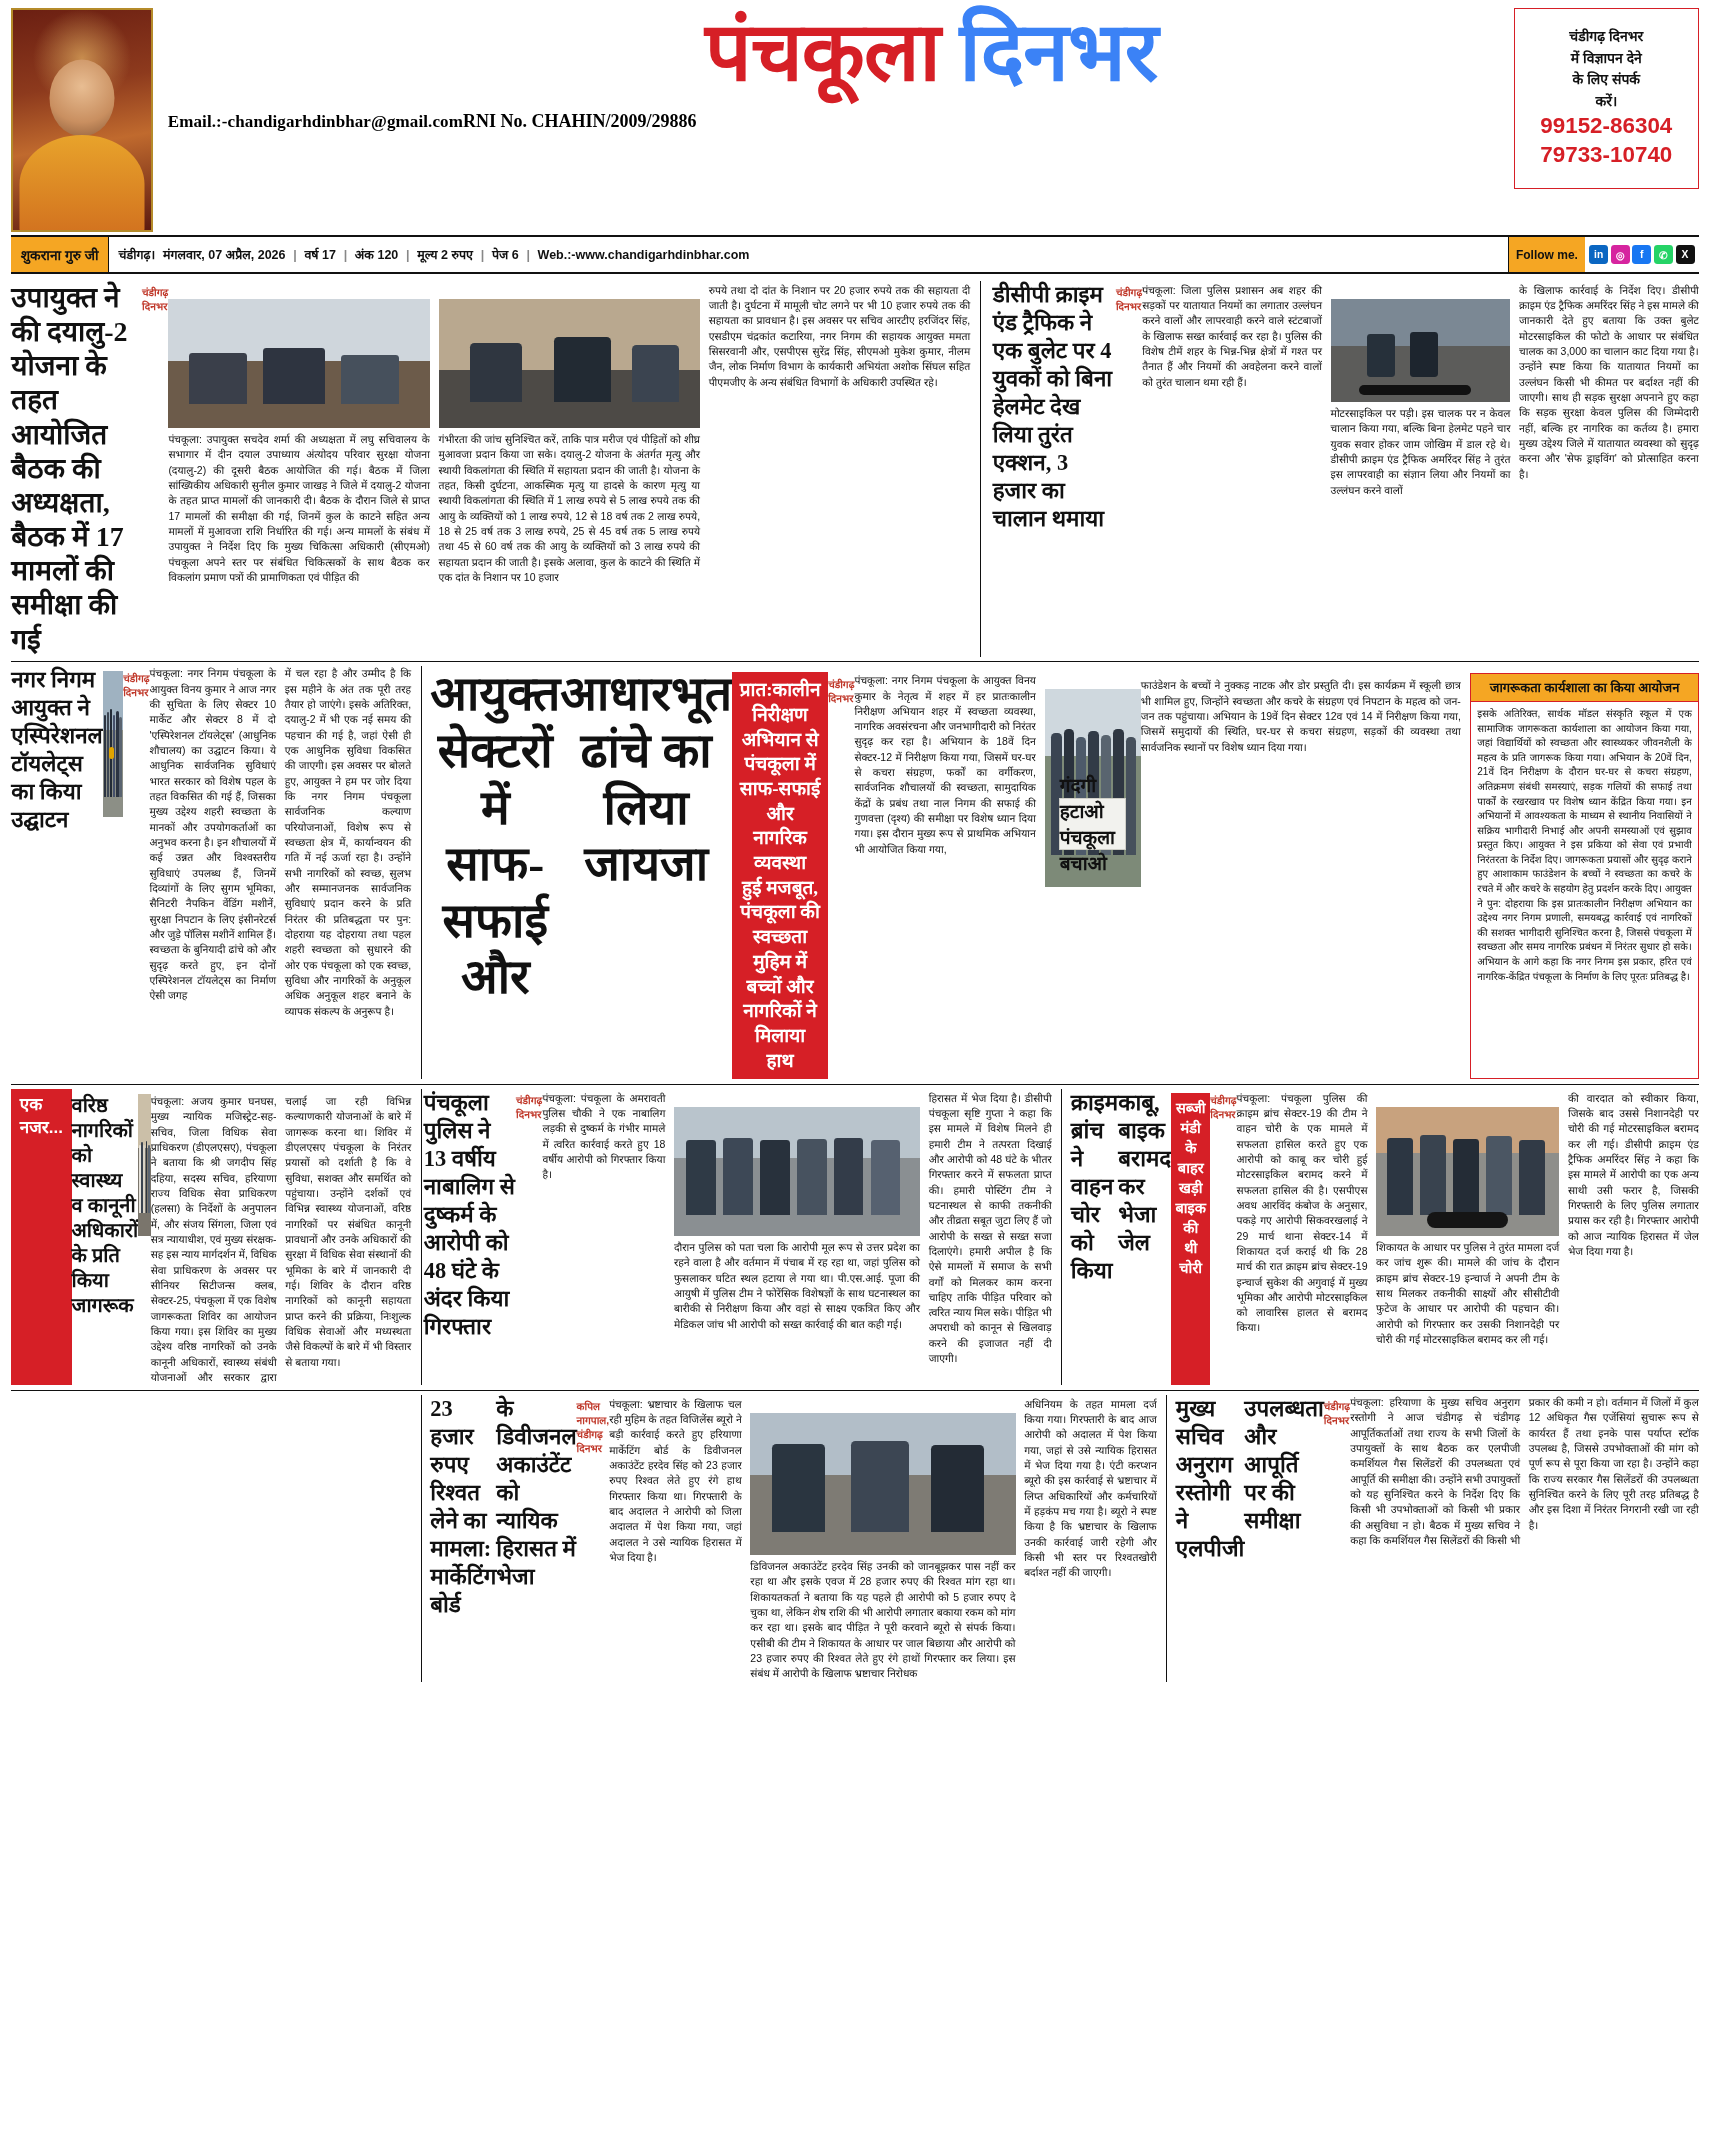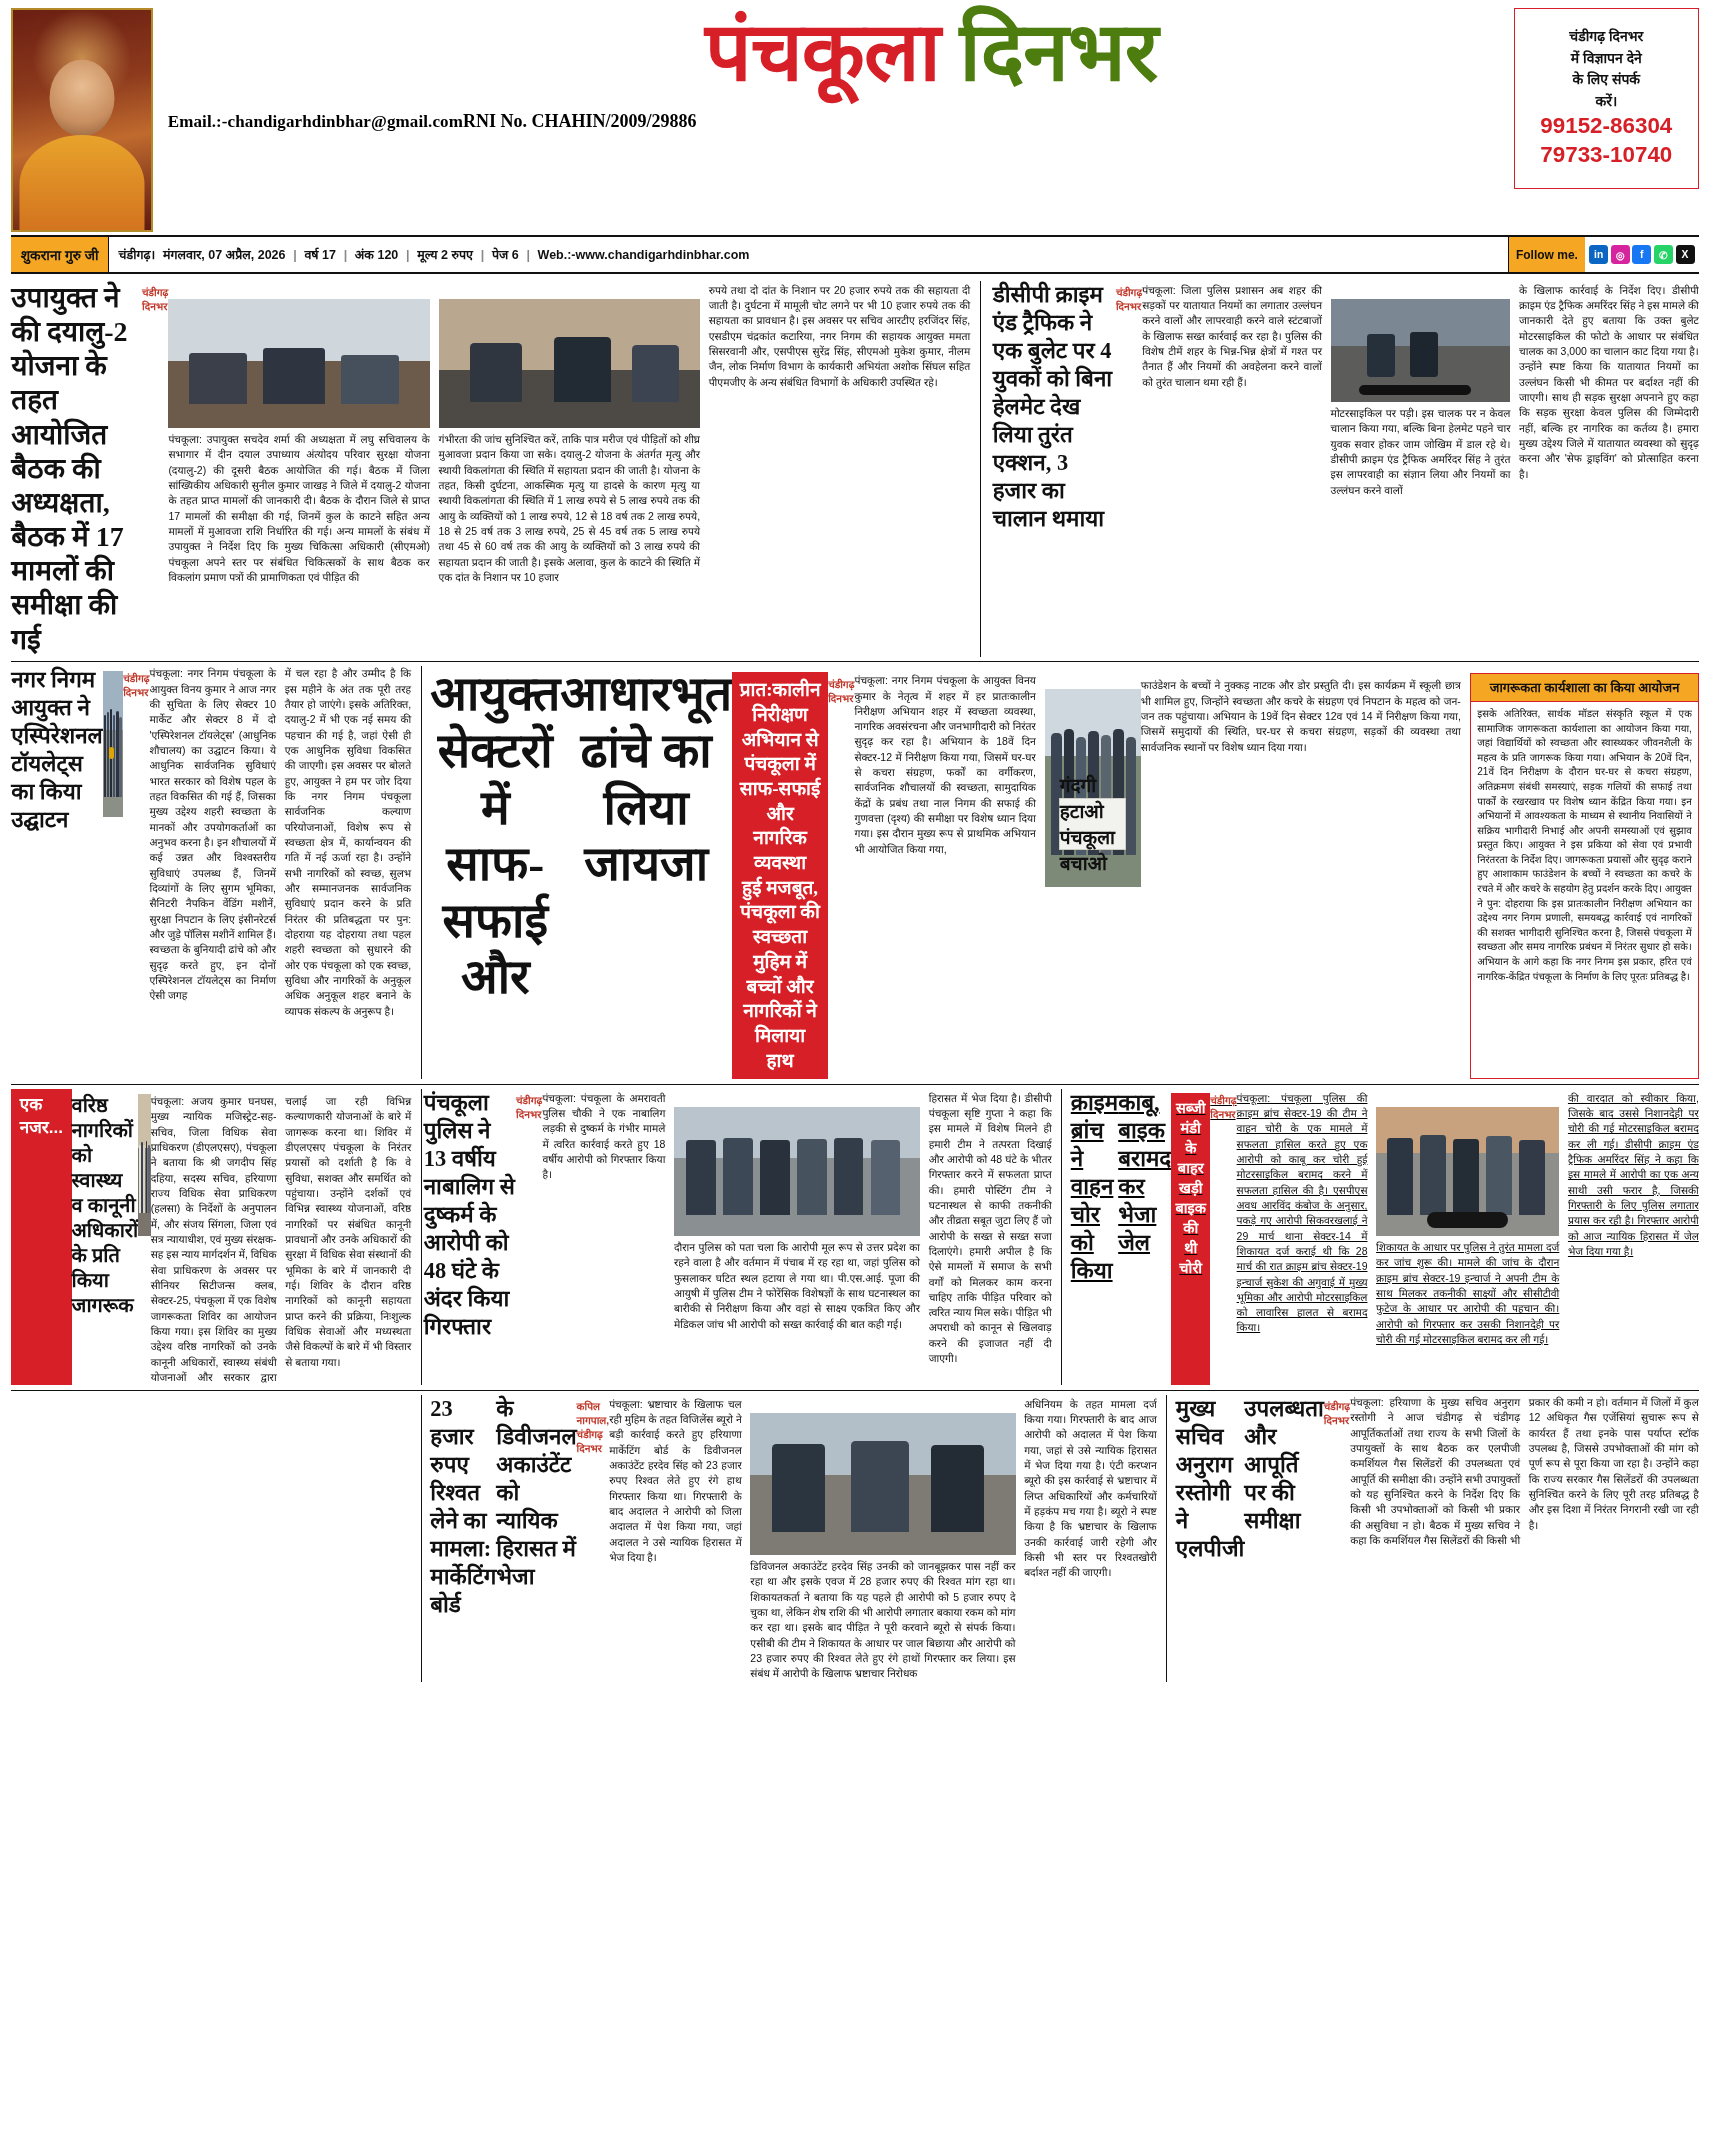--- a/index.html
+++ b/index.html
@@ -67,21 +67,21 @@
     text-align:center;
     font-family: "Liberation Serif", serif;
     font-weight: 700;
     font-size: 82px;
     line-height: 1.04;
     margin-top: 2.6px;
     letter-spacing: -0.9px;
     white-space: nowrap;
   }
   .mast-title .red { color:#d61f26; }
-  .mast-title .blk { color:#4d7c0f;margin-top:40px; }
+  .mast-title .blk { color:#3b82f6;margin-top:40px; }
 
   .mast-right {
     flex: 0 0 185px;
     border: 1.7px solid #d61f26;
     padding: 4.3px 3.4px;
     text-align:center;
     height: 181px;
     display:flex; flex-direction:column; justify-content:center; gap:2.6px;
   }
   .mast-right .line {
@@ -435,21 +435,21 @@
             </div>
           </div>
           <div class="bodytext">दौरान पुलिस को पता चला कि आरोपी मूल रूप से उत्तर प्रदेश का रहने वाला है और वर्तमान में पंचाब में रह रहा था, जहां पुलिस को फुसलाकर घटित स्थल हटाया ले गया था। पी.एस.आई. पूजा की आयुषी में पुलिस टीम ने फोरेंसिक विशेषज्ञों के साथ घटनास्थल का बारीकी से निरीक्षण किया और वहां से साक्ष्य एकत्रित किए और मेडिकल जांच भी आरोपी को सख्त कार्रवाई की बात कही गई।</div>
         </div>
         <div class="colflex">
           <div class="bodytext">हिरासत में भेज दिया है। डीसीपी पंचकूला सृष्टि गुप्ता ने कहा कि इस मामले में विशेष मिलने ही हमारी टीम ने तत्परता दिखाई और आरोपी को 48 घंटे के भीतर गिरफ्तार करने में सफलता प्राप्त की। हमारी पोस्टिंग टीम ने घटनास्थल से काफी तकनीकी और तीव्रता सबूत जुटा लिए हैं जो आरोपी के सख्त से सख्त सजा दिलाएंगे। हमारी अपील है कि ऐसे मामलों में समाज के सभी वर्गों को मिलकर काम करना चाहिए ताकि पीड़ित परिवार को त्वरित न्याय मिल सके। पीड़ित भी अपराधी को कानून से खिलवाड़ करने की इजाजत नहीं दी जाएगी।</div>
         </div>
       </div>
     </div>
 
-    <div class="col vline" style="flex:1 1 0; padding-left:8.6px;text-decoration:underline;">
+    <div class="col vline" style="flex:1 1 0; padding-left:8.6px;">
       <div class="hl-2">क्राइम ब्रांच ने वाहन चोर को किया</div>
       <div class="hl-2">काबू, बाइक बरामद कर भेजा जेल</div>
       <div style="background:#d61f26; color:#fff; font-weight:700; font-size:14.6px; text-align:center; padding:3.4px 4.3px; margin-top:4.3px; font-family:'Liberation Serif',serif;">सब्जी मंडी के बाहर खड़ी बाइक की थी चोरी</div>
       <div class="byline">चंडीगढ़ दिनभर</div>
       <div class="cols-3" style="margin-top:1.7px;">
         <div class="colflex">
           <div class="bodytext">पंचकूला: पंचकूला पुलिस की क्राइम ब्रांच सेक्टर-19 की टीम ने वाहन चोरी के एक मामले में सफलता हासिल करते हुए एक आरोपी को काबू कर चोरी हुई मोटरसाइकिल बरामद करने में सफलता हासिल की है। एसपीएस अवध आरविंद कंबोज के अनुसार, पकड़े गए आरोपी सिकवरखलाई ने 29 मार्च थाना सेक्टर-14 में शिकायत दर्ज कराई थी कि 28 मार्च की रात क्राइम ब्रांच सेक्टर-19 इन्चार्ज सुकेश की अगुवाई में मुख्य भूमिका और आरोपी मोटरसाइकिल को लावारिस हालत से बरामद किया।</div>
         </div>
         <div class="colflex" style="flex:1.4 1 0;">
           <div class="photo" style="height:129px; margin-bottom:4.3px;">

